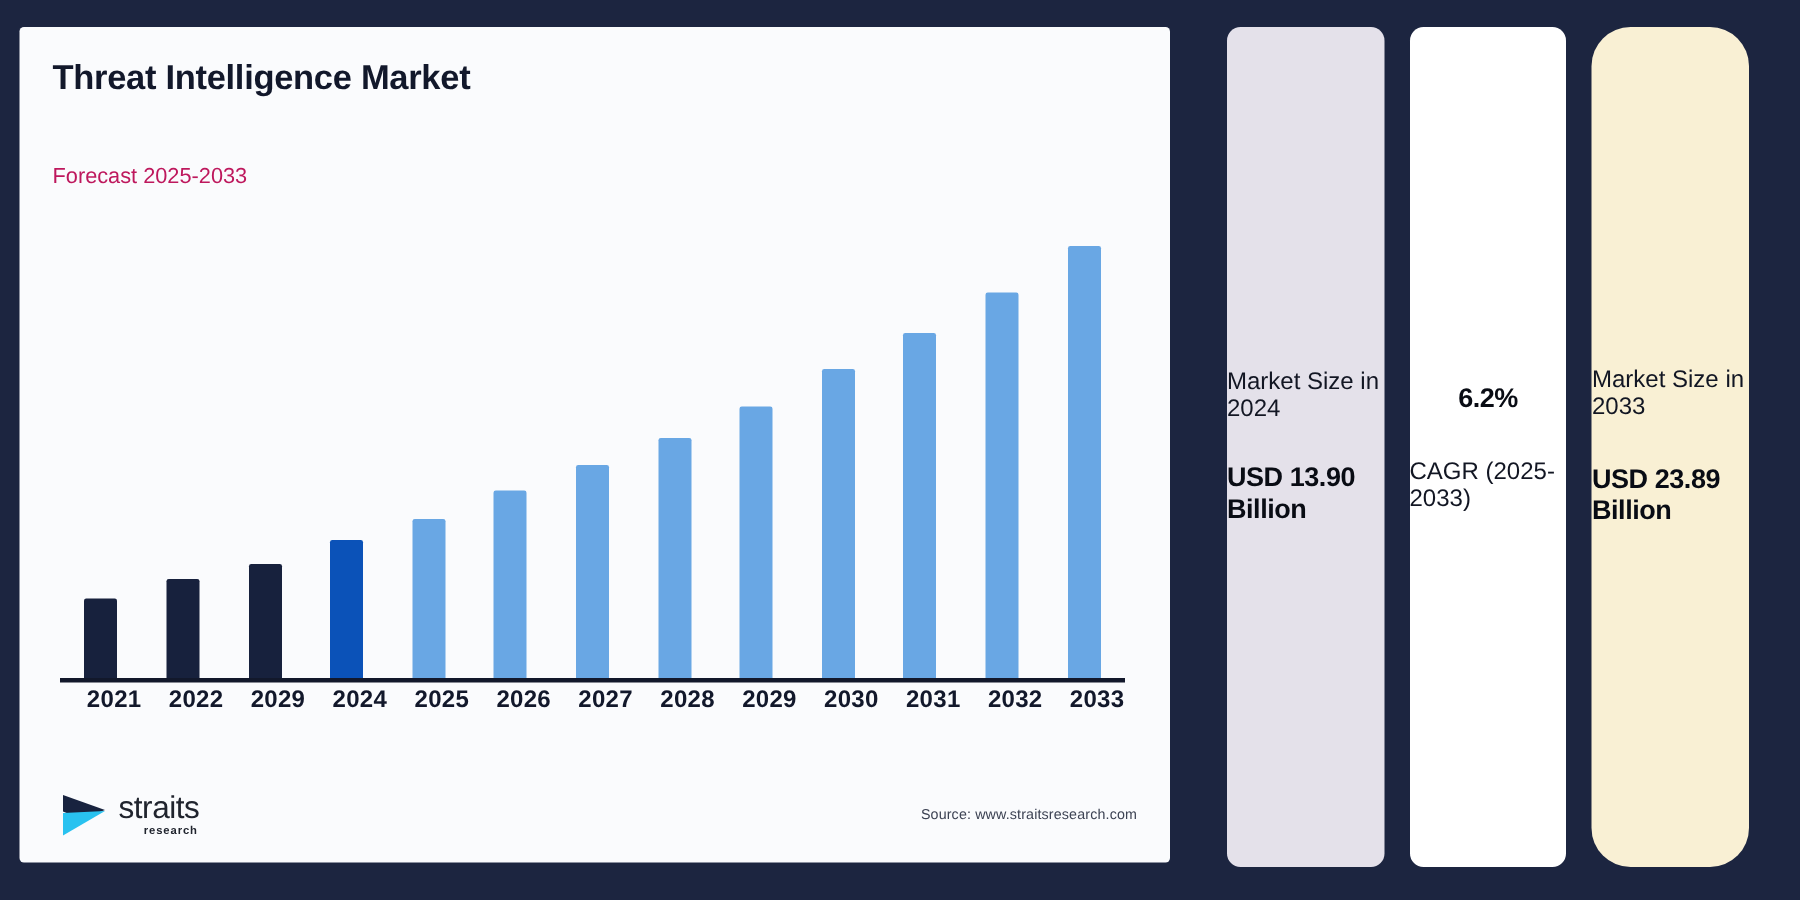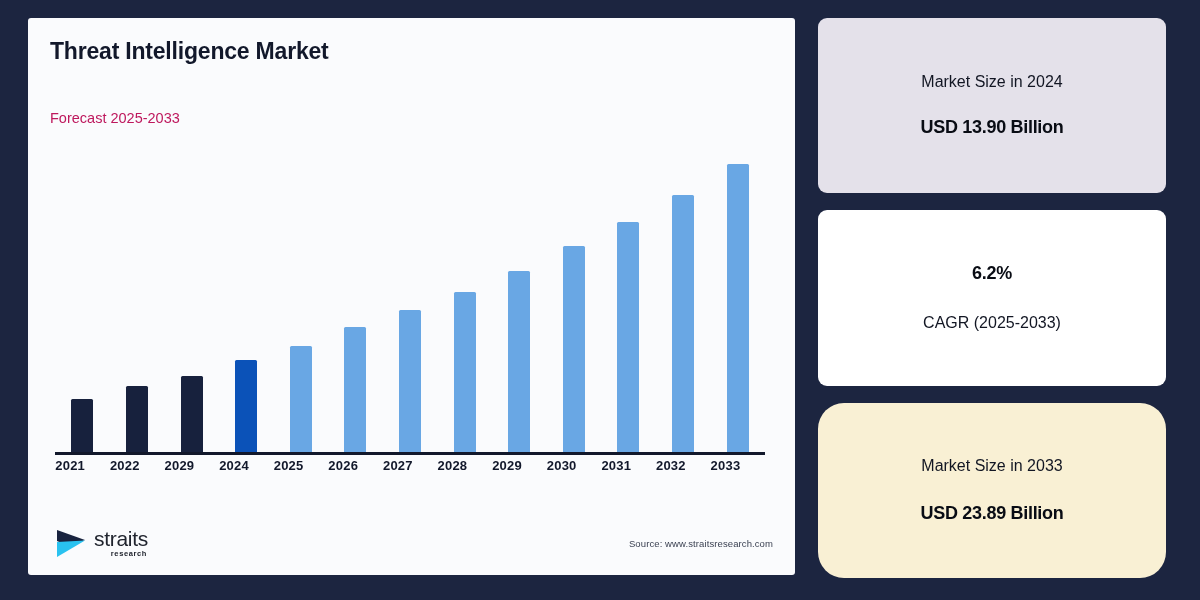--- a/index.html
+++ b/index.html
@@ -20,21 +20,21 @@
   .infographic {
     position: relative;
     width: 1200px;
     height: 600px;
     background: #1c2540;
   }
 
   
   .chart-panel {
     position: absolute;
-    left: 28px;
+    left: 13px;
     top: 18px;
     width: 767px;
     height: 557px;
     background: #fafbfd;
     border-radius: 3px;
   }
 
   .chart-title {
     position: absolute;
     left: 22px;
@@ -100,22 +100,22 @@
     position: absolute;
     left: 27px;
     top: 440px;
     width: 710px;
     display: flex;
     justify-content: space-around;
   }
 
   .x-label {
     width: 54px;
-    text-align: left;
-    font-size: 13px;
+    text-align: right;
+    font-size: 16px;
     font-weight: bold;
     color: #12182b;
     letter-spacing: 0.2px;
   }
 
   
   .chart-footer {
     position: absolute;
     left: 0;
     top: 498px;
@@ -173,21 +173,21 @@
   }
 
   
   .cards {
     position: absolute;
     left: 818px;
     top: 18px;
     width: 348px;
     height: 560px;
     display: flex;
-    flex-direction: column;
+    flex-direction: row;
     gap: 17px;
   }
 
   .card {
     flex: 1;
     border-radius: 9px;
     display: flex;
     flex-direction: column;
     align-items: center;
     justify-content: center;

